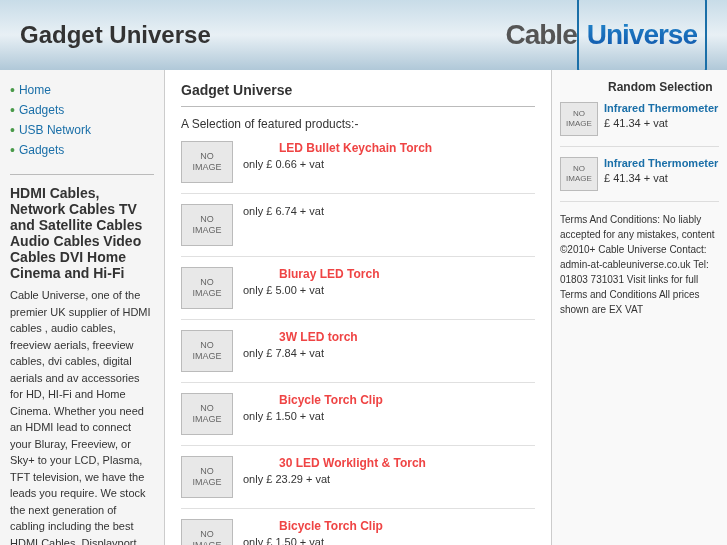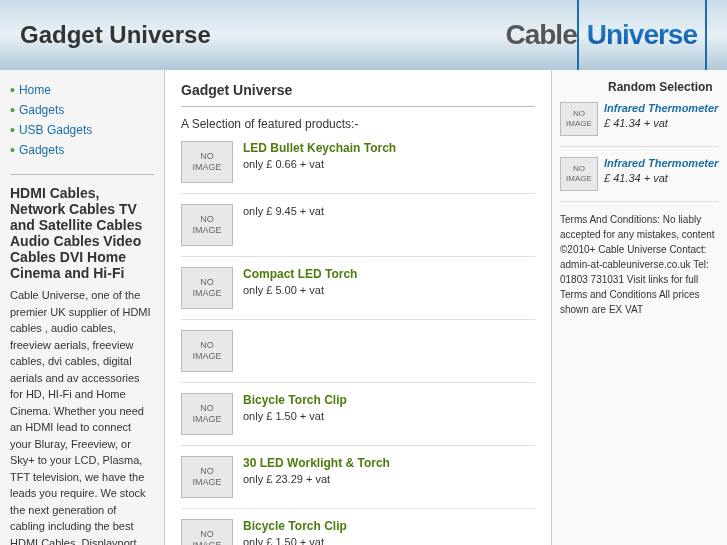--- a/index.html
+++ b/index.html
@@ -145,26 +145,27 @@
       align-items: center;
       justify-content: center;
       font-size: 9px;
       color: #666;
       margin-right: 10px;
       text-align: center;
       line-height: 1.2;
     }
     .product-info { flex: 1; }
     .product-name {
-      color: #4d7c0f;
+      color: #ef4444;
       text-decoration: none;
       font-size: 12px;
       font-weight: bold;
       display: block;
       margin-bottom: 2px;
+      margin-left: 36px;
     }
     .product-price {
       font-size: 11px;
       color: #333;
     }
 
     
     .right-sidebar {
       width: 175px;
       min-width: 175px;
@@ -195,21 +196,21 @@
       display: flex;
       flex-direction: column;
       align-items: center;
       justify-content: center;
       font-size: 8px;
       color: #666;
       margin-right: 6px;
       text-align: center;
       line-height: 1.2;
     }
-    .random-product-info { flex: 1; font-style: italic; }
+    .random-product-info { flex: 1; }
     .random-product-name {
       color: #1a6fa8;
       text-decoration: none;
       font-size: 11px;
       font-weight: bold;
       display: block;
       margin-bottom: 2px;
     }
     .random-product-price {
       font-size: 11px;
@@ -242,21 +243,21 @@
       <li>
         <span class="dot">•</span>
         <a href="#">Home</a>
       </li>
       <li>
         <span class="dot">•</span>
         <a href="#">Gadgets</a>
       </li>
       <li>
         <span class="dot">•</span>
-        <a href="#">USB Gadgets</a>
+        <a href="#">USB Network</a>
       </li>
       <li>
         <span class="dot">•</span>
         <a href="#">Gadgets</a>
       </li>
     </ul>
     <hr class="sidebar-divider">
     <div class="sidebar-promo-title">HDMI Cables, Network Cables TV and Satellite Cables Audio Cables Video Cables DVI Home Cinema and Hi-Fi</div>
     <div class="sidebar-promo-text">Cable Universe, one of the premier UK supplier of HDMI cables , audio cables, freeview aerials, freeview cables, dvi cables, digital aerials and av accessories for HD, HI-Fi and Home Cinema. Whether you need an HDMI lead to connect your Bluray, Freeview, or Sky+ to your LCD, Plasma, TFT television, we have the leads you require. We stock the next generation of cabling including the best HDMI Cables, Displayport Cables, DVI Cable, HDMI to DVI, PS3 HDMI Cable and DVI to HDMI Cable.</div>
   </div>
@@ -270,34 +271,38 @@
       <div class="no-image-box">NO<br>IMAGE</div>
       <div class="product-info">
         <a href="#" class="product-name">LED Bullet Keychain Torch</a>
         <span class="product-price">only £ 0.66 + vat</span>
       </div>
     </div>
 
     <div class="product-item">
       <div class="no-image-box">NO<br>IMAGE</div>
       <div class="product-info">
-        <span class="product-price">only £ 9.45 + vat</span>
-      </div>
-    </div>
-
-    <div class="product-item">
-      <div class="no-image-box">NO<br>IMAGE</div>
-      <div class="product-info">
-        <a href="#" class="product-name">Compact LED Torch</a>
+        <span class="product-price">only £ 6.74 + vat</span>
+      </div>
+    </div>
+
+    <div class="product-item">
+      <div class="no-image-box">NO<br>IMAGE</div>
+      <div class="product-info">
+        <a href="#" class="product-name">Bluray LED Torch</a>
         <span class="product-price">only £ 5.00 + vat</span>
       </div>
     </div>
 
     <div class="product-item">
       <div class="no-image-box">NO<br>IMAGE</div>
+      <div class="product-info">
+        <a href="#" class="product-name">3W LED torch</a>
+        <span class="product-price">only £ 7.84 + vat</span>
+      </div>
     </div>
 
     <div class="product-item">
       <div class="no-image-box">NO<br>IMAGE</div>
       <div class="product-info">
         <a href="#" class="product-name">Bicycle Torch Clip</a>
         <span class="product-price">only £ 1.50 + vat</span>
       </div>
     </div>
 

